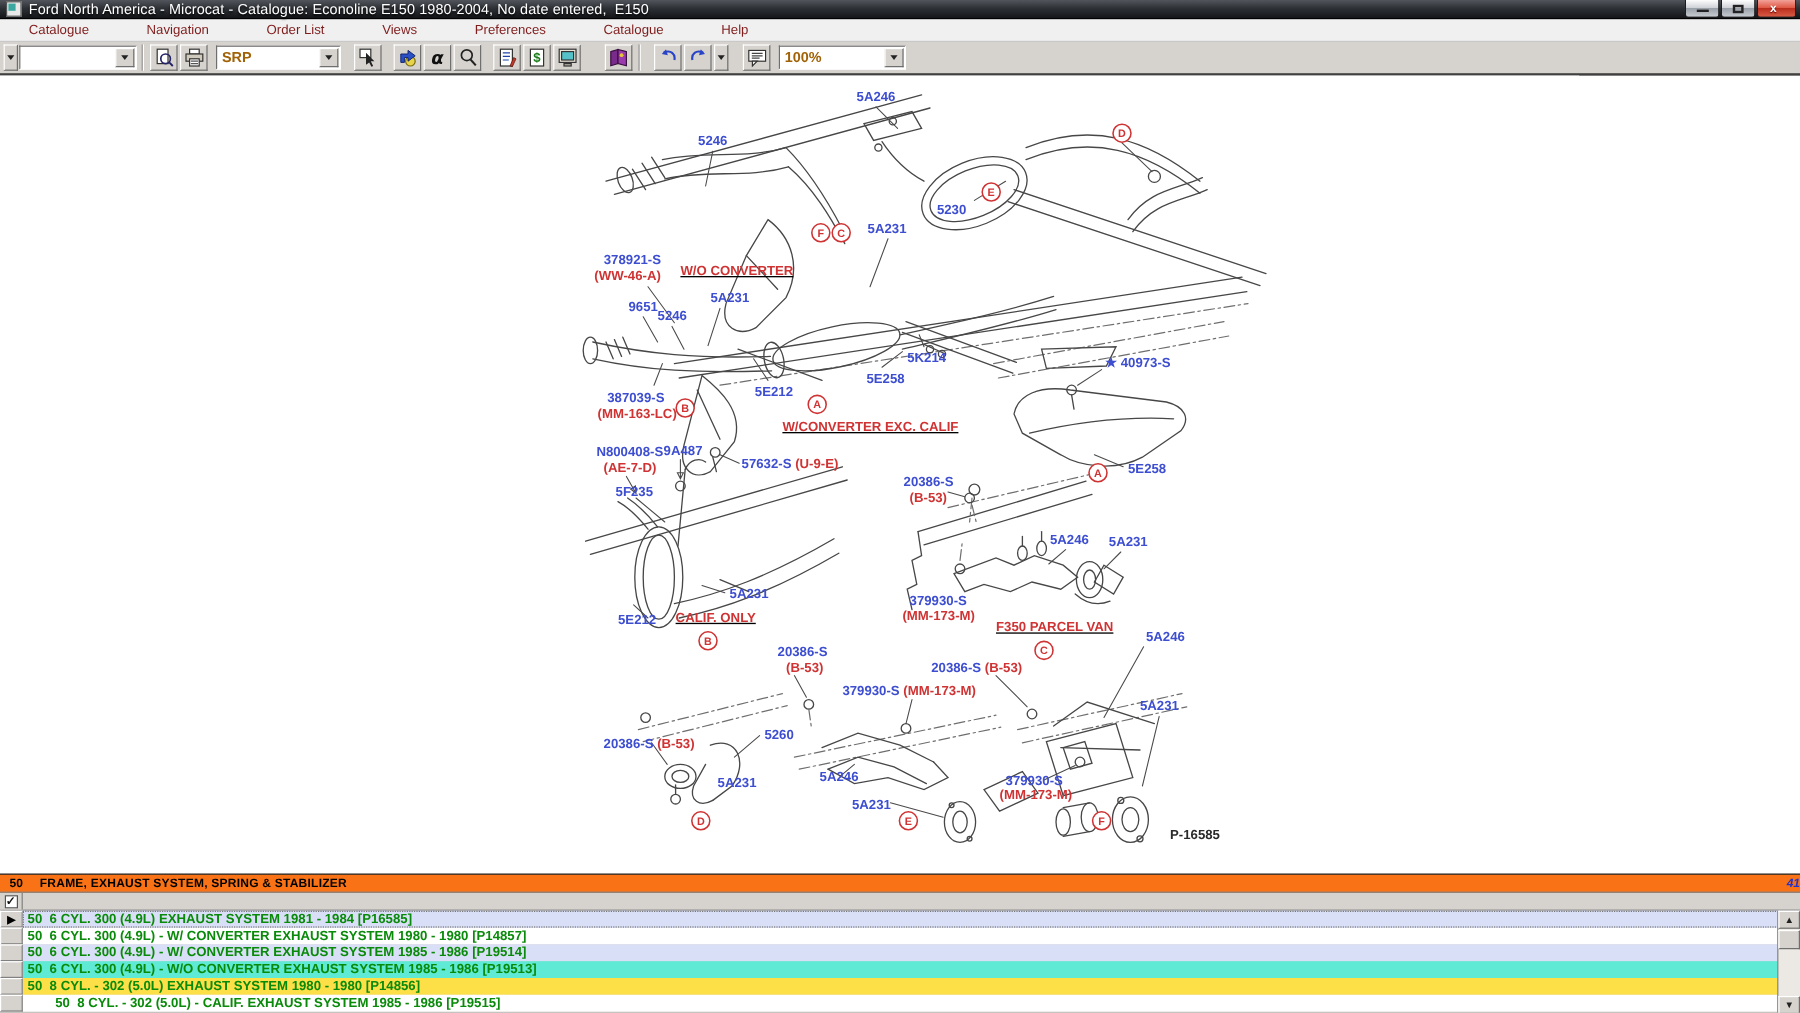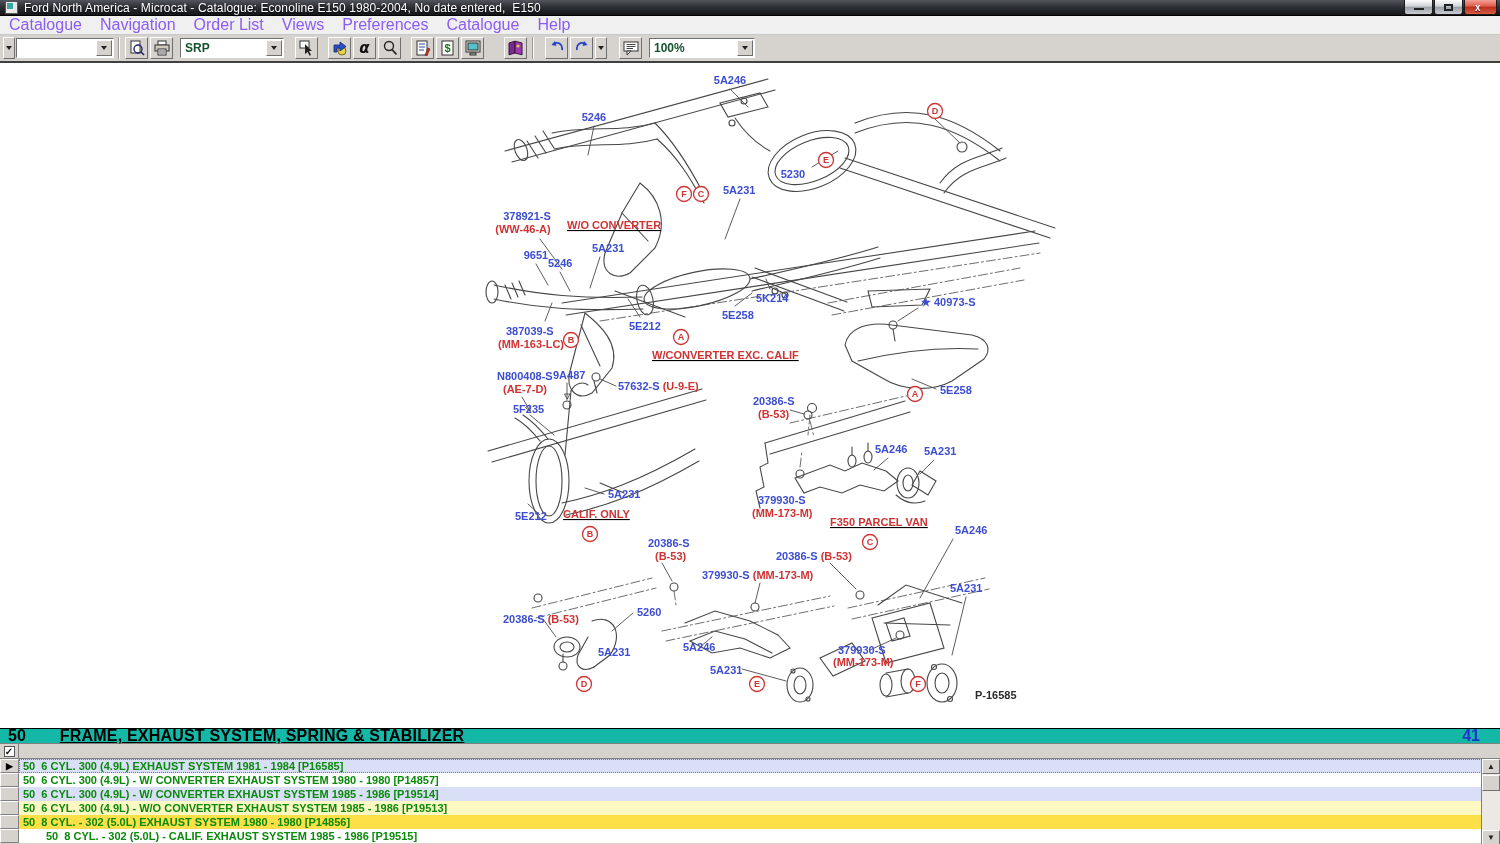--- a/index.html
+++ b/index.html
@@ -14,54 +14,54 @@
   .title-text { color:#fff; font-size:12px; letter-spacing:.1px; text-shadow:0 1px 2px #000; white-space:pre; }
   .win-btns { position:absolute; right:3px; top:0; display:flex; height:15px; }
   .wbtn { width:29px; height:15px; border:1px solid #1c1c1c; border-top:none; border-radius:0 0 3px 3px; background:linear-gradient(#fdfdfd 0%, #d0d3d8 45%, #9aa0a8 50%, #c8ccd2 100%); margin-left:1px; position:relative; }
   .wbtn.close { width:33px; background:linear-gradient(#f2a198 0%, #e05a47 45%, #b92e1d 50%, #d95c45 100%); }
   .glyph-min { position:absolute; left:9px; bottom:4px; width:10px; height:2px; background:#222; }
   .glyph-max { position:absolute; left:9px; top:4px; width:9px; height:7px; border:2px solid #222; }
   .glyph-x { position:absolute; left:10px; top:2px; font-size:10px; font-weight:bold; color:#fff; text-shadow:0 1px 1px #600; }
 
   
   .menubar { height:19px; background:#f0f0f0; display:flex; align-items:center; border-bottom:1px solid #c8c8c8; }
-  .menu-item { padding:1px 9px; font-size:16px; color:#8b5cf6; cursor:default; }
+  .menu-item { padding:1px 24px; font-size:11px; color:#7f1d1d; cursor:default; }
 
   
   .toolbar { height:28px; background:#d6d3ce; display:flex; align-items:center; border-bottom:2px solid #404040; padding-left:2px; }
   .tb-sep { width:2px; height:22px; border-left:1px solid #9a9a9a; border-right:1px solid #fff; margin:0 4px; }
   .tbtn { width:23px; height:22px; background:#d6d3ce; border:1px solid; border-color:#fff #6f6f6f #6f6f6f #fff; display:flex; align-items:center; justify-content:center; margin:0 1px; }
   .tbtn svg { display:block; }
   .tbtn.narrow { width:12px; }
   .combo { height:20px; background:#fff; border:1px solid; border-color:#6f6f6f #fff #fff #6f6f6f; display:flex; align-items:center; position:relative; }
-  .combo .cval { flex:1; font-size:12px; font-weight:bold; padding:0 4px; color:#14532d; }
+  .combo .cval { flex:1; font-size:12px; font-weight:bold; padding:0 4px; color:#a16207; }
   .combo .cbtn { width:16px; height:16px; margin-right:1px; background:#d6d3ce; border:1px solid; border-color:#fff #6f6f6f #6f6f6f #fff; display:flex; align-items:center; justify-content:center; }
   .tri-down { width:0; height:0; border-left:4px solid transparent; border-right:4px solid transparent; border-top:5px solid #222; }
   .tri-down.sm { border-left-width:3px; border-right-width:3px; border-top-width:4px; }
   .alpha-glyph { font-size:15px; font-weight:bold; font-style:italic; color:#111; line-height:1; font-family:"DejaVu Sans", sans-serif; }
 
   
   .diagram { position:relative; width:1316px; height:661px; background:#fff; }
   .diagram svg { position:absolute; left:0; top:0; }
   .art { stroke:#474747; stroke-width:1.1; fill:none; stroke-linecap:round; }
   .art2 { stroke:#6e6e6e; stroke-width:1; fill:none; }
   .dashdot { stroke-dasharray:9 3 2 3; }
   .leader { stroke:#4a4a4a; stroke-width:0.9; fill:none; }
   text.dlabel { font-family:"Liberation Sans", sans-serif; font-size:11px; font-weight:bold; }
   text.dlabel.ul { text-decoration:underline; }
   .c-b { fill:#3d4ed0; } .c-r { fill:#cf3333; } .c-k { fill:#2a2a2a; }
   .callout-circle { stroke:#cf3333; stroke-width:1.3; fill:#fff; }
   .callout-letter { fill:#cf3333; font-size:9px; font-weight:bold; font-family:"Liberation Sans", sans-serif; text-anchor:middle; }
 
   
   .panel { position:absolute; left:0; top:728px; width:1500px; height:116px; background:#d6d3ce; border-top:1px solid #000; }
-  .panel-header { height:15px; background:#14b8a6; border-bottom:1px solid #808080; position:relative; display:flex; align-items:center; font-size:16px; font-weight:bold; color:#000;text-align:center; }
+  .panel-header { height:15px; background:#f97316; border-bottom:1px solid #808080; position:relative; display:flex; align-items:center; font-size:10px; font-weight:bold; color:#000;text-align:center; }
   .ph-code { margin-left:8px; }
-  .ph-title { margin-left:34px; letter-spacing:.2px;text-decoration:underline; }
-  .ph-count { position:absolute; right:20px; color:#2233cc; }
+  .ph-title { margin-left:14px; letter-spacing:.2px; }
+  .ph-count { position:absolute; right:0; color:#2233cc; font-style:italic; }
   .filter-row { height:15px; background:#d6d3ce; border-bottom:1px solid #808080; display:flex; align-items:center; font-size:12px; font-weight:bold; color:#000; }
   .gutter { width:19px; height:100%; background:#d6d3ce; border-right:1px solid #808080; display:flex; align-items:center; justify-content:center; flex:none; }
   .checkbox { width:11px; height:11px; background:#fff; border:1px solid #555; font-size:10px; line-height:9px; text-align:center; color:#111; }
   .filter-label { margin-left:4px;margin-top:30px; }
   .rows-wrap { position:relative; height:86px; }
   .lrow { height:14px; display:flex; font-size:11px; font-weight:bold; color:#0a8a0a; }
   .lrow .gut { width:19px; background:#d6d3ce; border:1px solid; border-color:#fff #808080 #808080 #fff; flex:none; font-size:9px; color:#000; line-height:12px; text-align:center; }
   .lrow .rtext { flex:1; padding:1px 12px 0 4px; white-space:pre; overflow:hidden; }
   .lrow.sel .rtext { outline:1px dotted #777; outline-offset:-1px; }
   .vscroll { position:absolute; right:0; top:0; width:19px; height:86px; background:#ece9e4; border-left:1px solid #808080; }
@@ -492,21 +492,21 @@
             <div class="rtext" style="background: rgb(217, 223, 246);">50  6 CYL. 300 (4.9L) EXHAUST SYSTEM 1981 - 1984 [P16585]</div>
           </div>
           <div class="lrow" style="background: rgb(255, 255, 255);">
             <div class="gut"></div>
             <div class="rtext">50  6 CYL. 300 (4.9L) - W/ CONVERTER EXHAUST SYSTEM 1980 - 1980 [P14857]</div>
           </div>
           <div class="lrow" style="background: rgb(217, 223, 246);">
             <div class="gut"></div>
             <div class="rtext">50  6 CYL. 300 (4.9L) - W/ CONVERTER EXHAUST SYSTEM 1985 - 1986 [P19514]</div>
           </div>
-          <div class="lrow" style="background: #fef9c3;">
+          <div class="lrow" style="background: #5eead4;">
             <div class="gut"></div>
             <div class="rtext">50  6 CYL. 300 (4.9L) - W/O CONVERTER EXHAUST SYSTEM 1985 - 1986 [P19513]</div>
           </div>
           <div class="lrow" style="background: #fde047;">
             <div class="gut"></div>
             <div class="rtext">50  8 CYL. - 302 (5.0L) EXHAUST SYSTEM 1980 - 1980 [P14856]</div>
           </div>
           <div class="lrow" style="background: rgb(255, 255, 255); gap: 23px;">
             <div class="gut"></div>
             <div class="rtext">50  8 CYL. - 302 (5.0L) - CALIF. EXHAUST SYSTEM 1985 - 1986 [P19515]</div>

